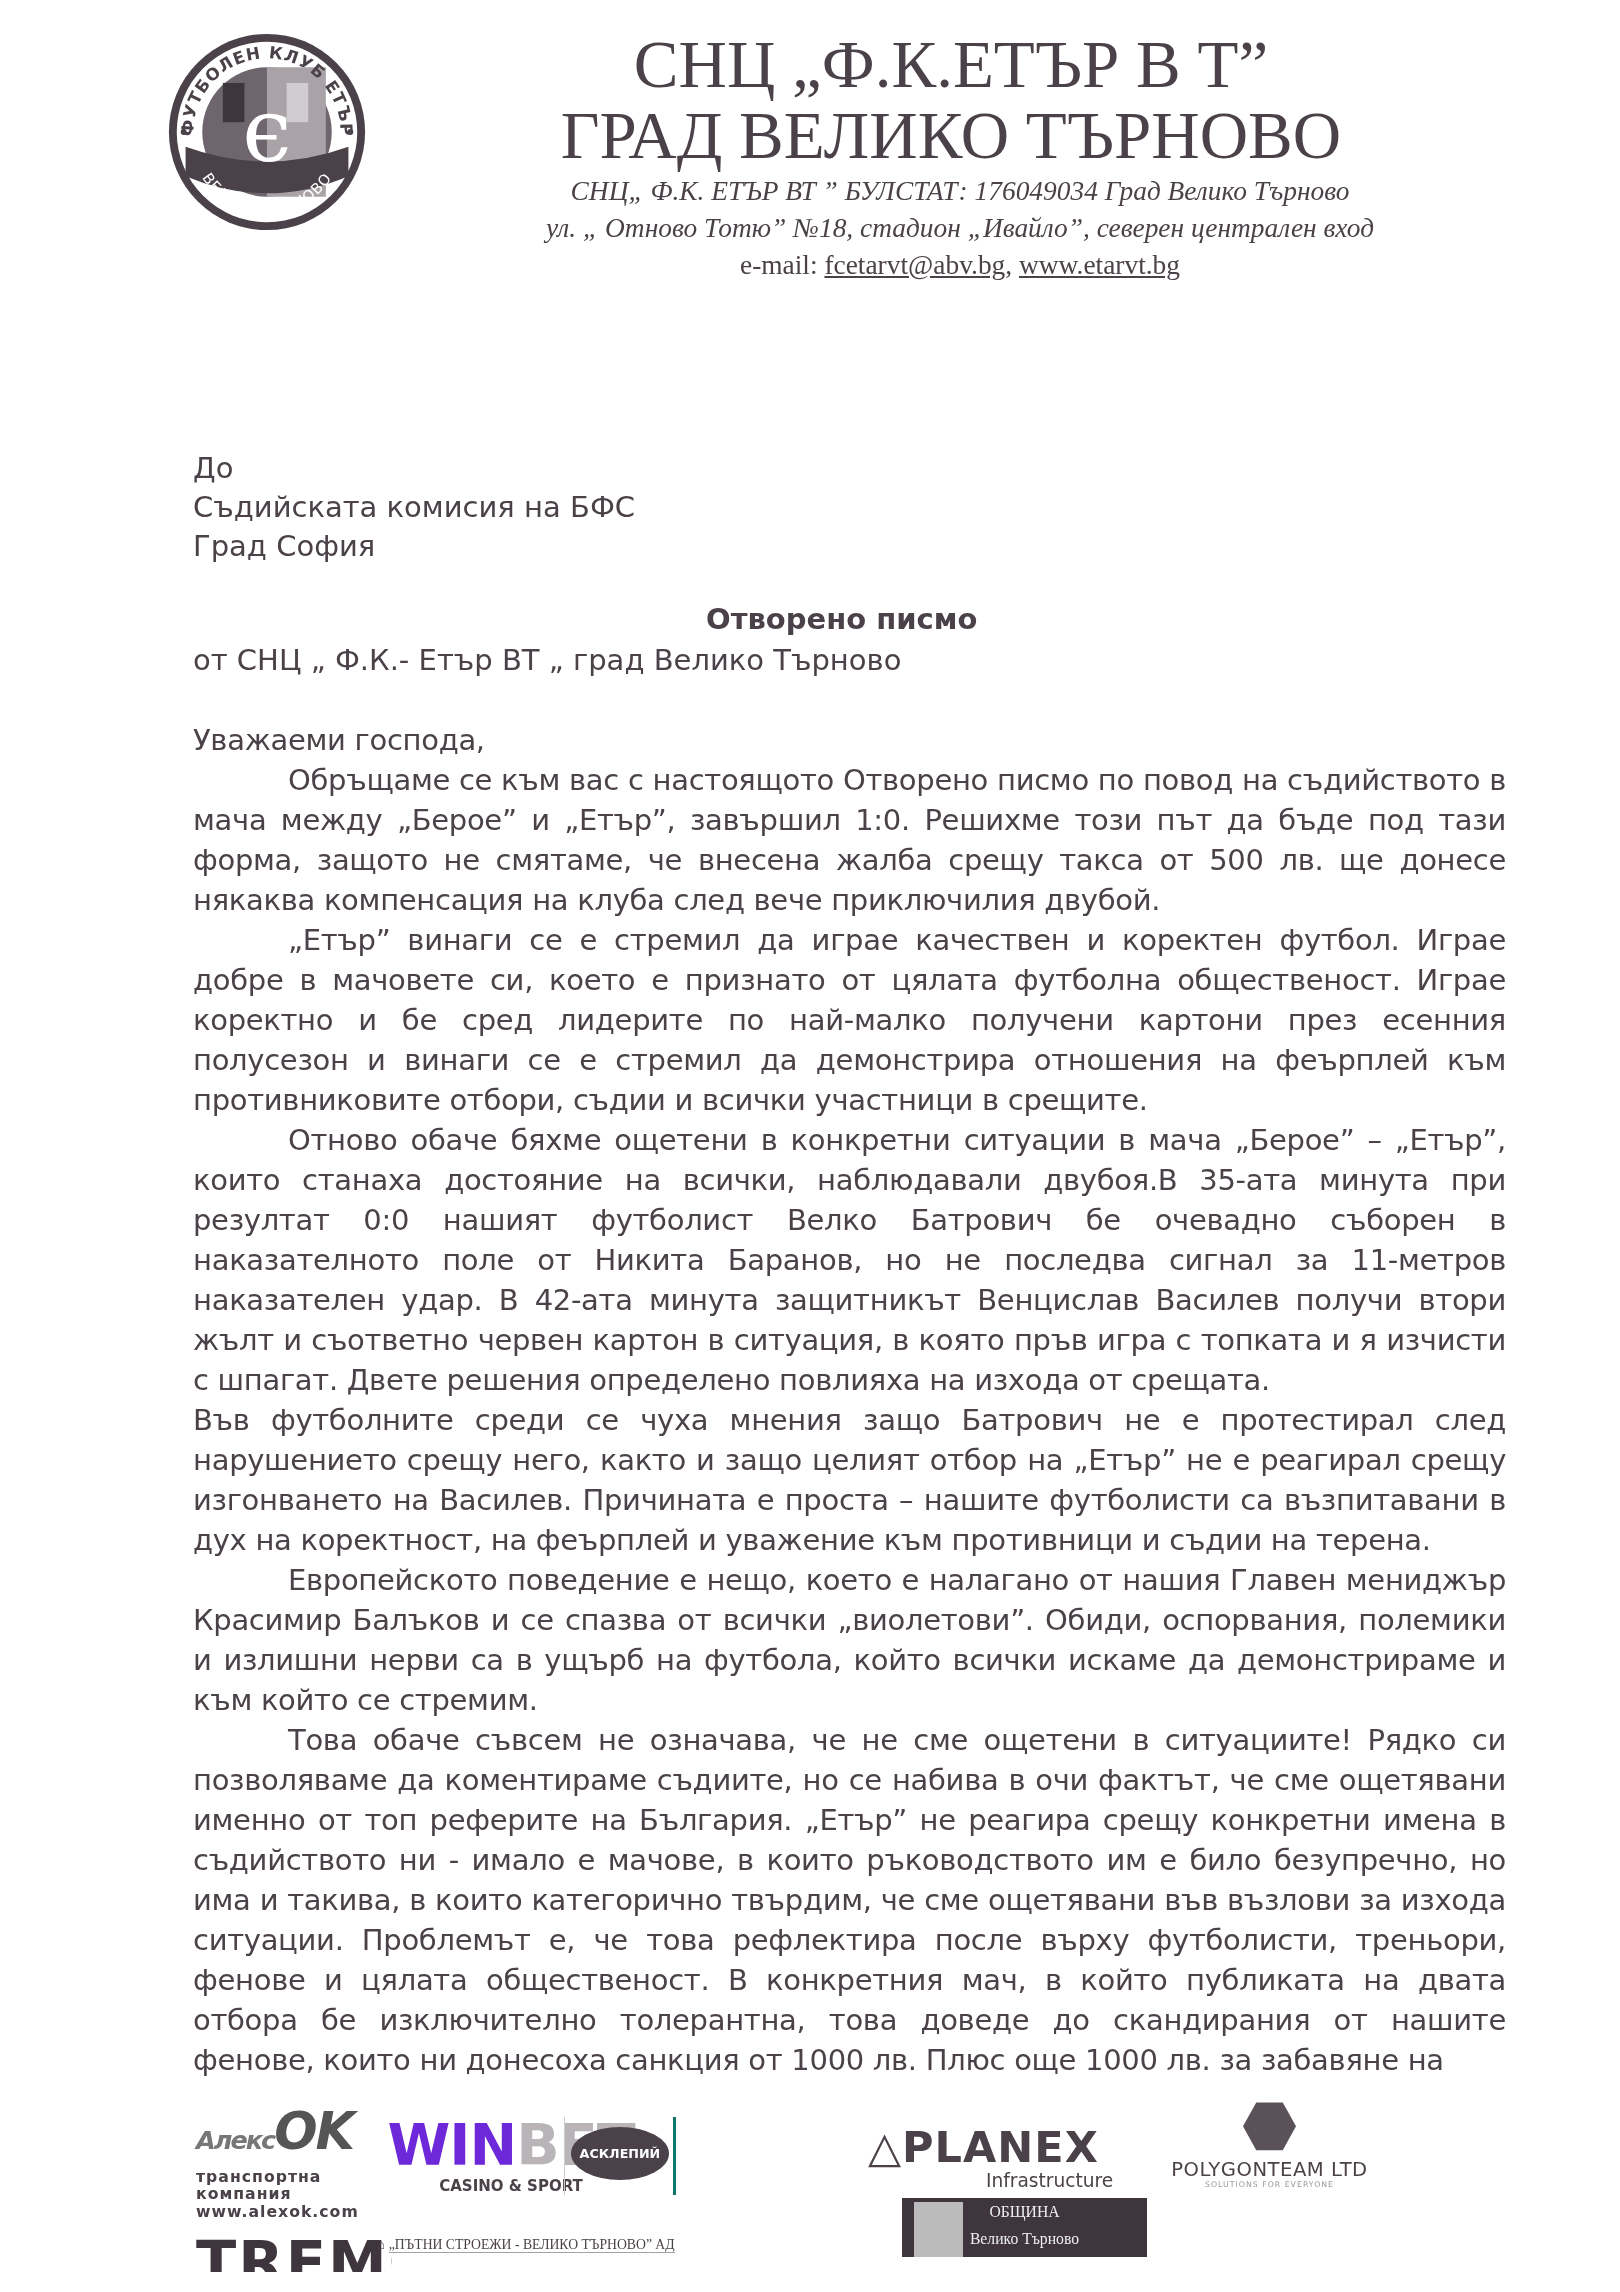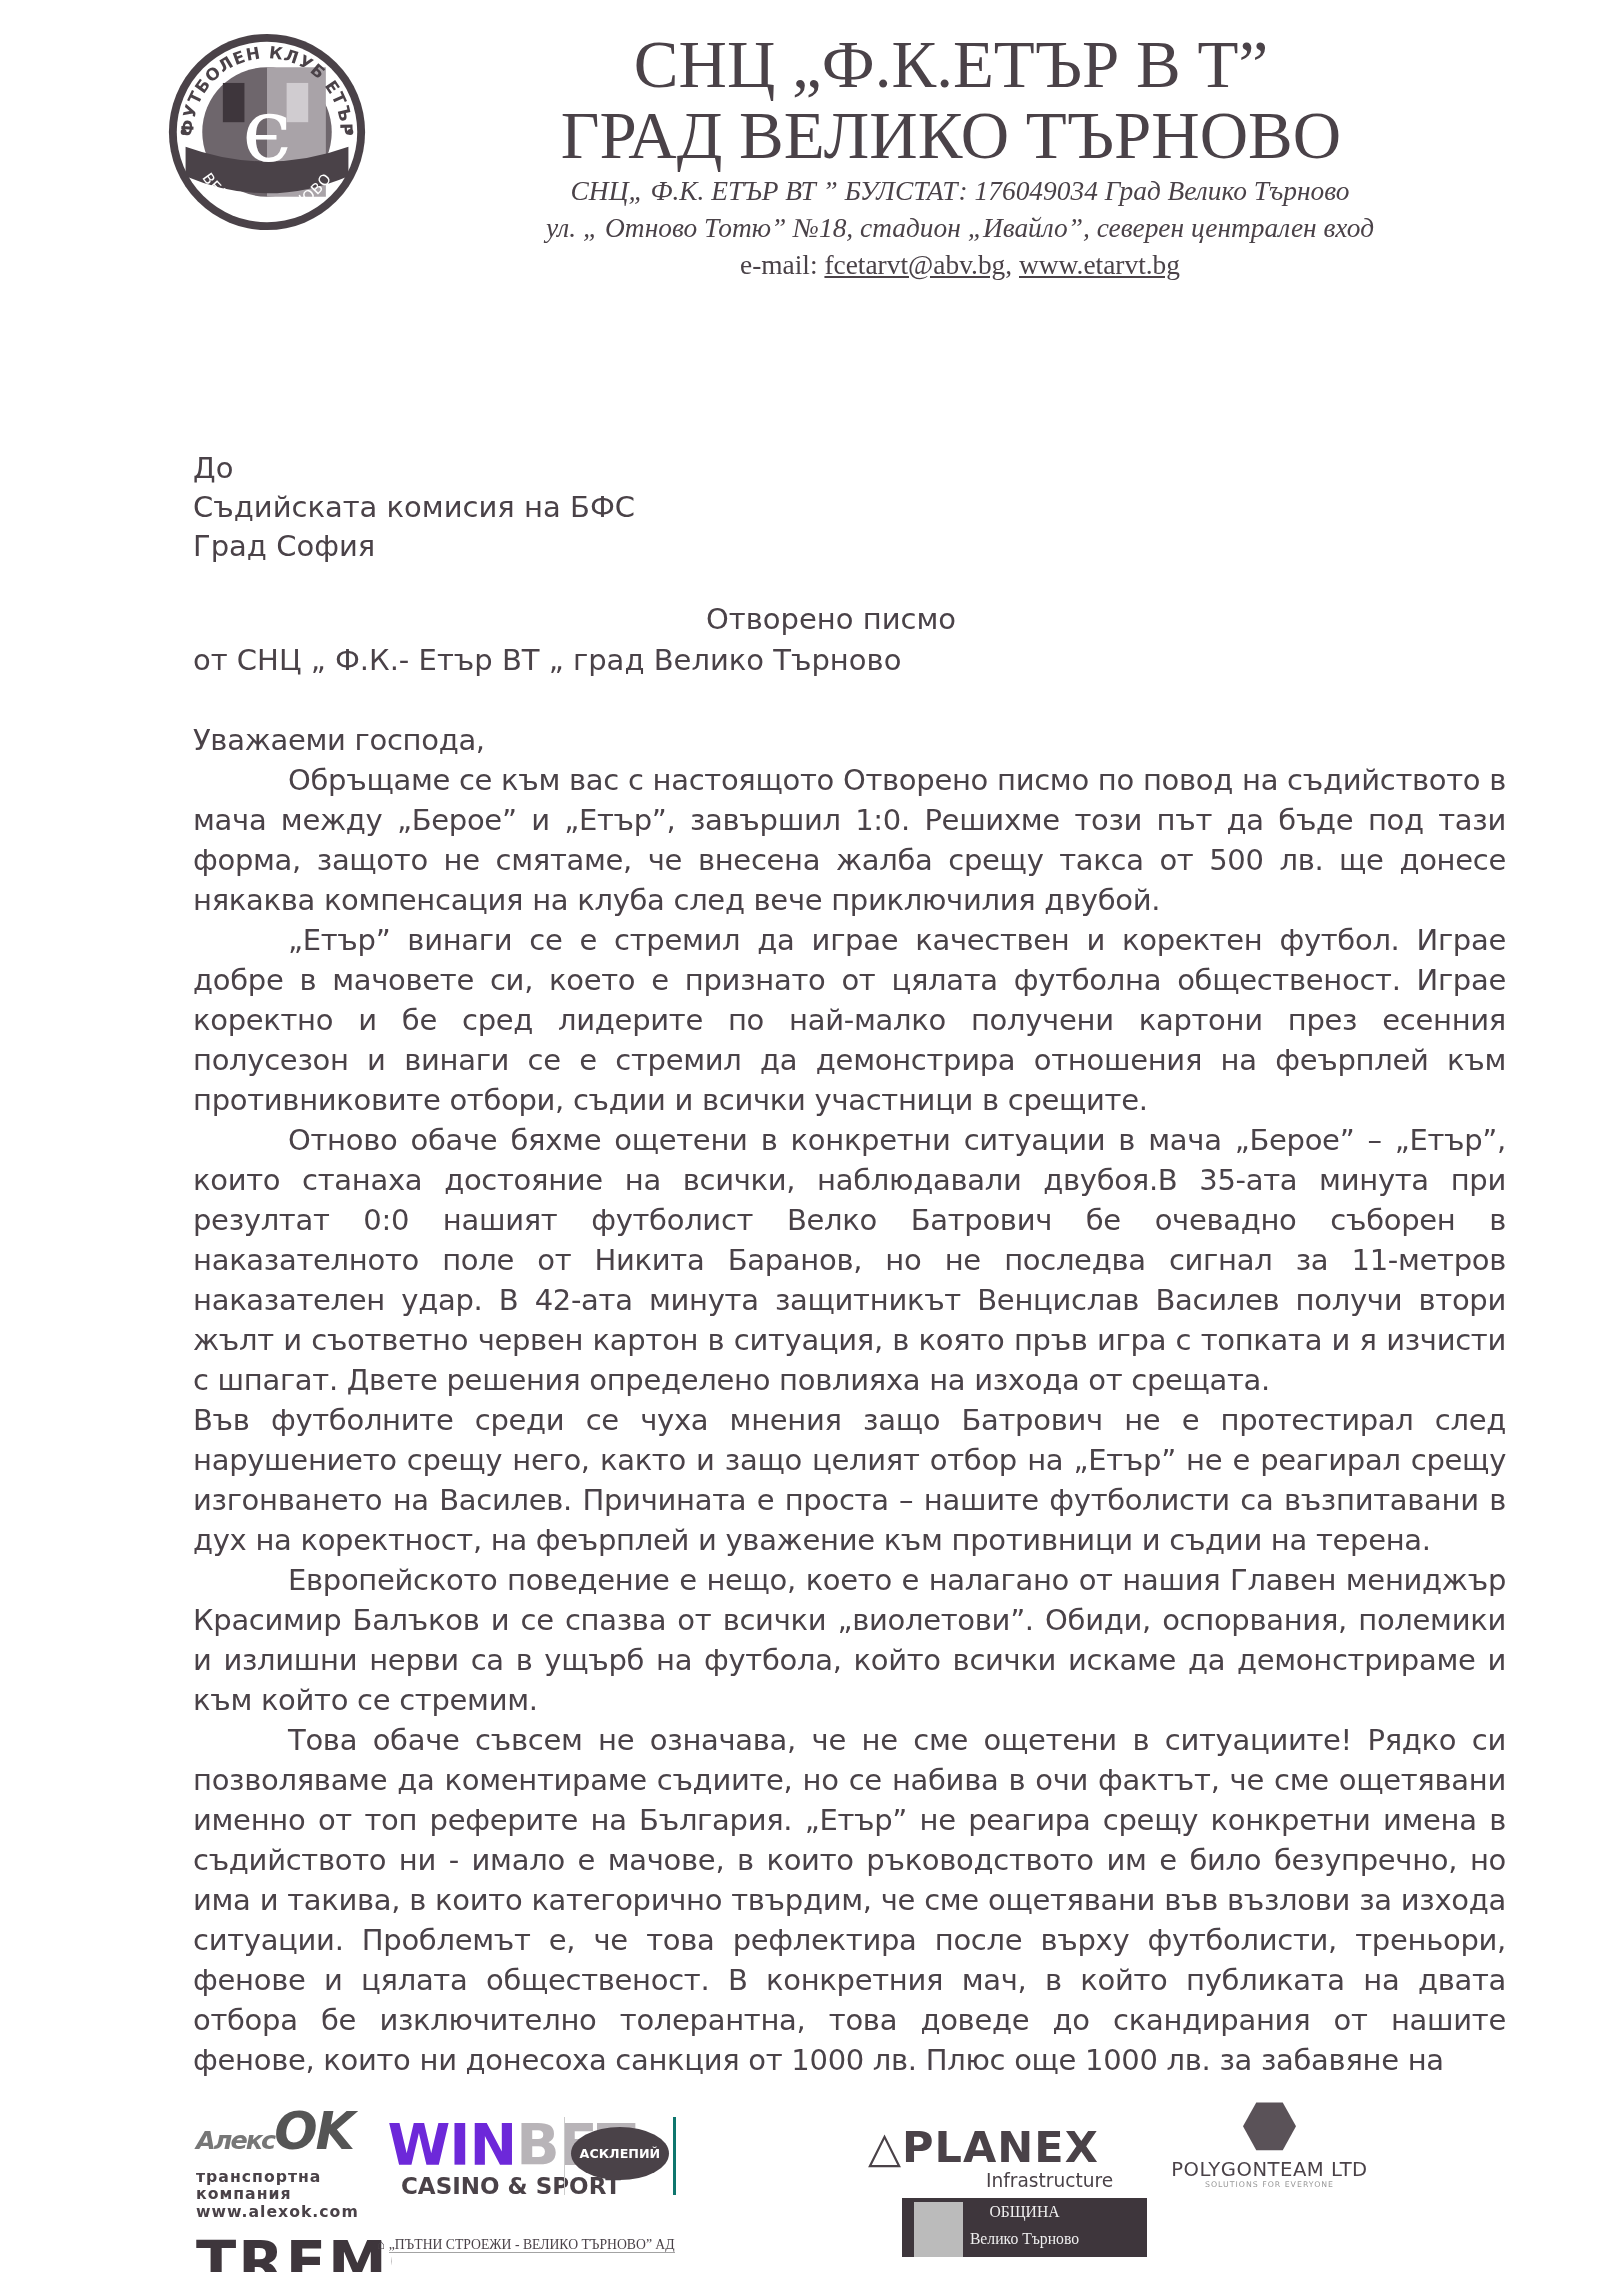--- a/index.html
+++ b/index.html
@@ -13,40 +13,40 @@
   .head-sub { position: absolute; left: 470px; width: 980px; text-align: center; font-family: "Liberation Serif", "DejaVu Serif", serif; font-style: italic; font-size: 27.4px; line-height: 37px; color: #4a4248; }
   .head-sub.s1 { top: 173px; }
   .head-sub.s2 { top: 210px; }
   .head-sub.s3 { top: 247px; font-style: normal; }
   .head-sub a { color: #4a4248; text-decoration: underline; }
 
   
   .addr { position: absolute; left: 193px; top: 449px; font-size: 29px; line-height: 39px; }
   .addr div { height: 39px; }
 
-  .letter-title { position: absolute; left: 706px; top: 600px; font-size: 29px; font-weight: normal; line-height: 39px; }
+  .letter-title { position: absolute; left: 706px; top: 600px; font-size: 29px; font-weight: bold; line-height: 39px; }
   .letter-from { position: absolute; left: 193px; top: 641px; font-size: 29px; line-height: 39px; }
 
   
   .body { position: absolute; left: 193px; top: 720px; width: 1313px; font-size: 29px; line-height: 40px; letter-spacing: -0.3px; }
   .body p { margin: 0; text-align: justify; text-align-last: left; }
   .body p.indent { text-indent: 95px; }
   .body .salute { margin-bottom: 0; }
 
   
   .sponsors { position: absolute; left: 0; top: 2088px; width: 1620px; height: 205px; }
   .sp { position: absolute; color: #4a4248; }
   .alexok { left: 196px; top: 15.7px; width: 216px; height: 108px; }
   .alexok .brand { font-family: "DejaVu Sans", sans-serif; font-weight: bold; font-style: italic; font-size: 51px; line-height: 55px; letter-spacing: -2px; color: #555; }
   .alexok .brand small { font-size: 25.5px; color: #777; }
   .alexok .tag { font-size: 15.7px; font-weight: bold; letter-spacing: 1px; line-height: 17.6px; }
   .winbet { left: 374px; top: 27.4px; width: 274px; height: 88px; text-align: center; }
   .winbet .w { font-family: "DejaVu Sans", sans-serif; font-weight: 900; font-size: 57px; line-height: 61px; letter-spacing: -1px; }
   .winbet .w .a { color: #6d28d9; } .winbet .w .b { color: #b8b4b8; }
-  .winbet .c { font-weight: bold; font-size: 23px; line-height: 21.6px; }
+  .winbet .c { font-weight: bold; font-size: 15px; line-height: 21.6px; }
   .askl { left: 564px; top: 29px; width: 108px; height: 78px; border-left: 1px solid #ccc; border-right: 3px solid #0f766e; }
   .askl .oval { position: absolute; left: 5.9px; top: 9.8px; width: 98px; height: 53px; border-radius: 50%; background: #4a4248; color: #fff; font-weight: bold; font-size: 12.7px; text-align: center; line-height: 53px; }
   .planex { left: 868px; top: 37px; width: 255px; height: 71px; }
   .planex .p { font-family: "DejaVu Sans", sans-serif; font-weight: 900; font-size: 43px; line-height: 45px; letter-spacing: 1px; }
   .planex .i { text-align: right; font-size: 18.6px; line-height: 21.6px; padding-right: 9.8px; }
   .obshtina { left: 902px; top: 110px; width: 245px; height: 59px; background: #3e363c; color: #eee; font-family: "Liberation Serif", serif; font-size: 15.7px; text-align: center; line-height: 27.4px; overflow: hidden; }
   .obshtina .crest { position: absolute; left: 11.8px; top: 3.9px; width: 49px; height: 55px; background: #bbb; }
   .polygon { left: 1157px; top: 11.8px; width: 225px; height: 98px; text-align: center; }
   .polygon .hex { width: 53px; height: 53px; margin: 0 auto 5.9px; background: #5a5258; clip-path: polygon(25% 5%, 75% 5%, 100% 50%, 75% 95%, 25% 95%, 0 50%); }
   .polygon .n { font-size: 19.6px; letter-spacing: 0.5px; line-height: 21.6px; }

